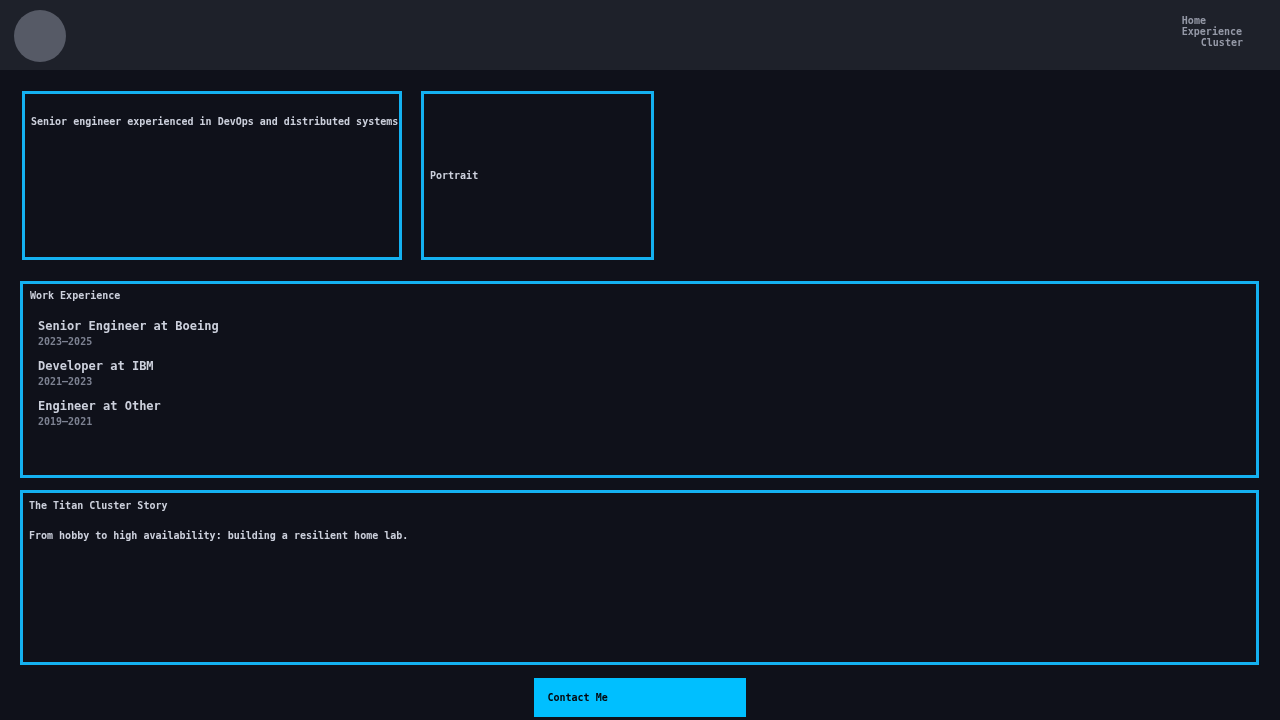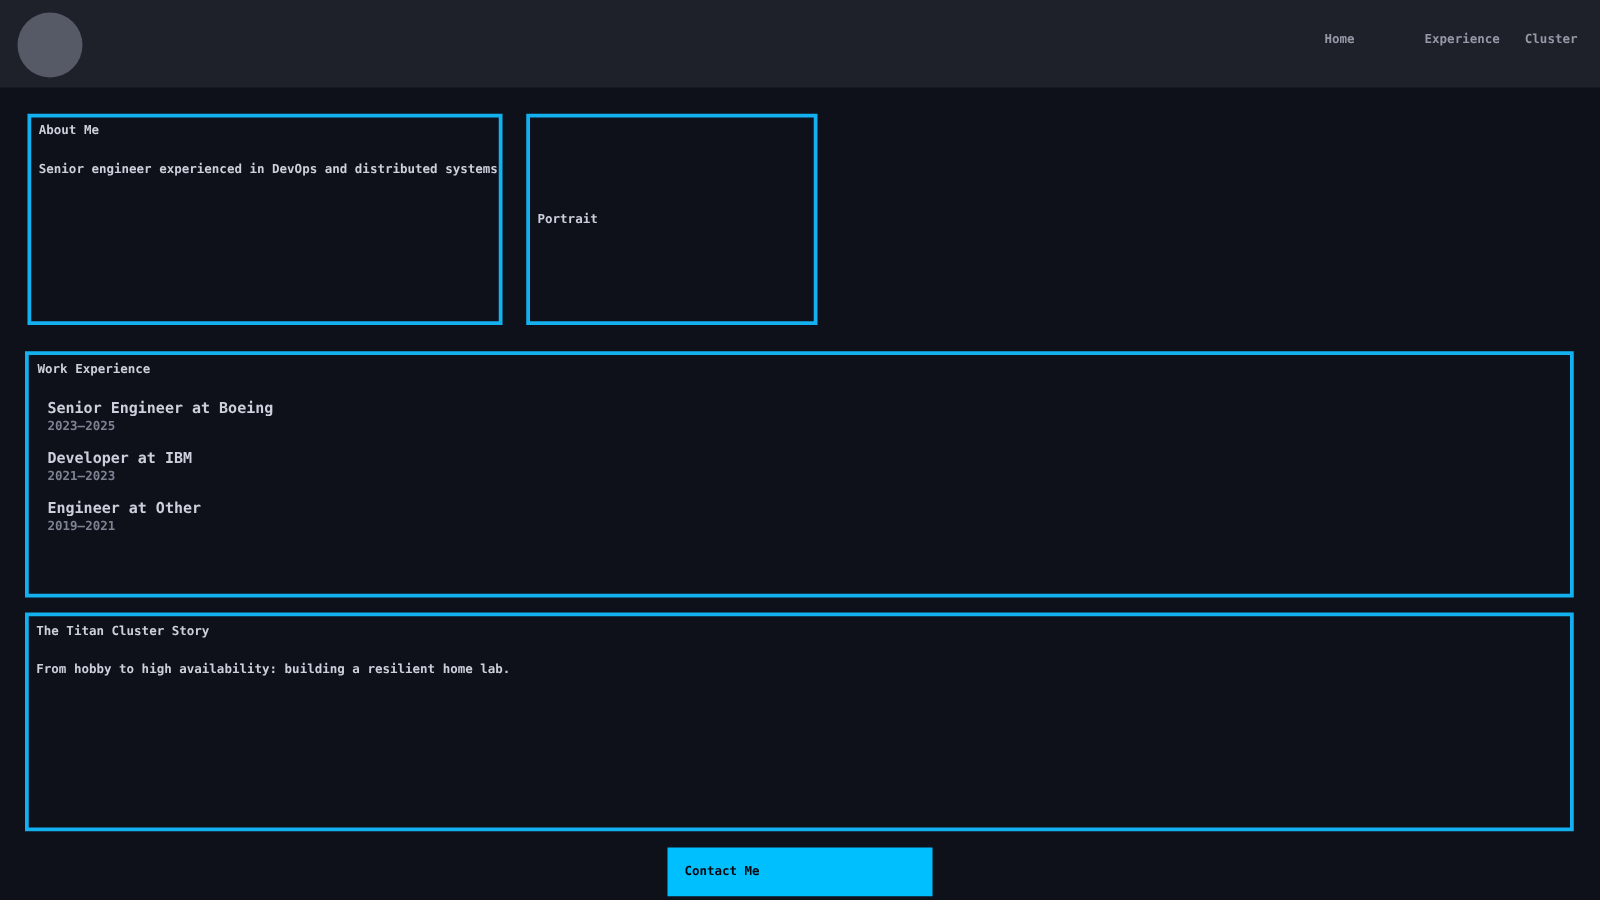--- a/index.html
+++ b/index.html
@@ -34,20 +34,21 @@
     margin-top:2px;
     flex:0 0 auto;
     cursor:pointer;
   }
   .nav-links{
     margin-left:auto;
     display:flex;
     align-items:center;
     position:relative;
     top:-4px;
+    flex-direction:column;
   }
   .navlink{
     font-size:10px;
     color:var(--navlink);
     text-decoration:none;
     cursor:pointer;
   }
   .navlink.home{margin-right:56px;}
   .navlink.experience{margin-right:20px;}
   
@@ -125,21 +126,20 @@
   <nav class="nav-links">
     <a class="navlink home">Home</a>
     <a class="navlink experience">Experience</a>
     <a class="navlink cluster">Cluster</a>
   </nav>
 </header>
 
 <main>
   <div class="row1">
     <section class="box about-box">
-      <div class="box-title">About Me</div>
       <p class="about-body">Senior engineer experienced in DevOps and distributed systems.</p>
     </section>
     <section class="box portrait-box">
       <span class="portrait-label">Portrait</span>
     </section>
   </div>
 
   <section class="box work-box">
     <div class="box-title">Work Experience</div>
     <div class="jobs">

